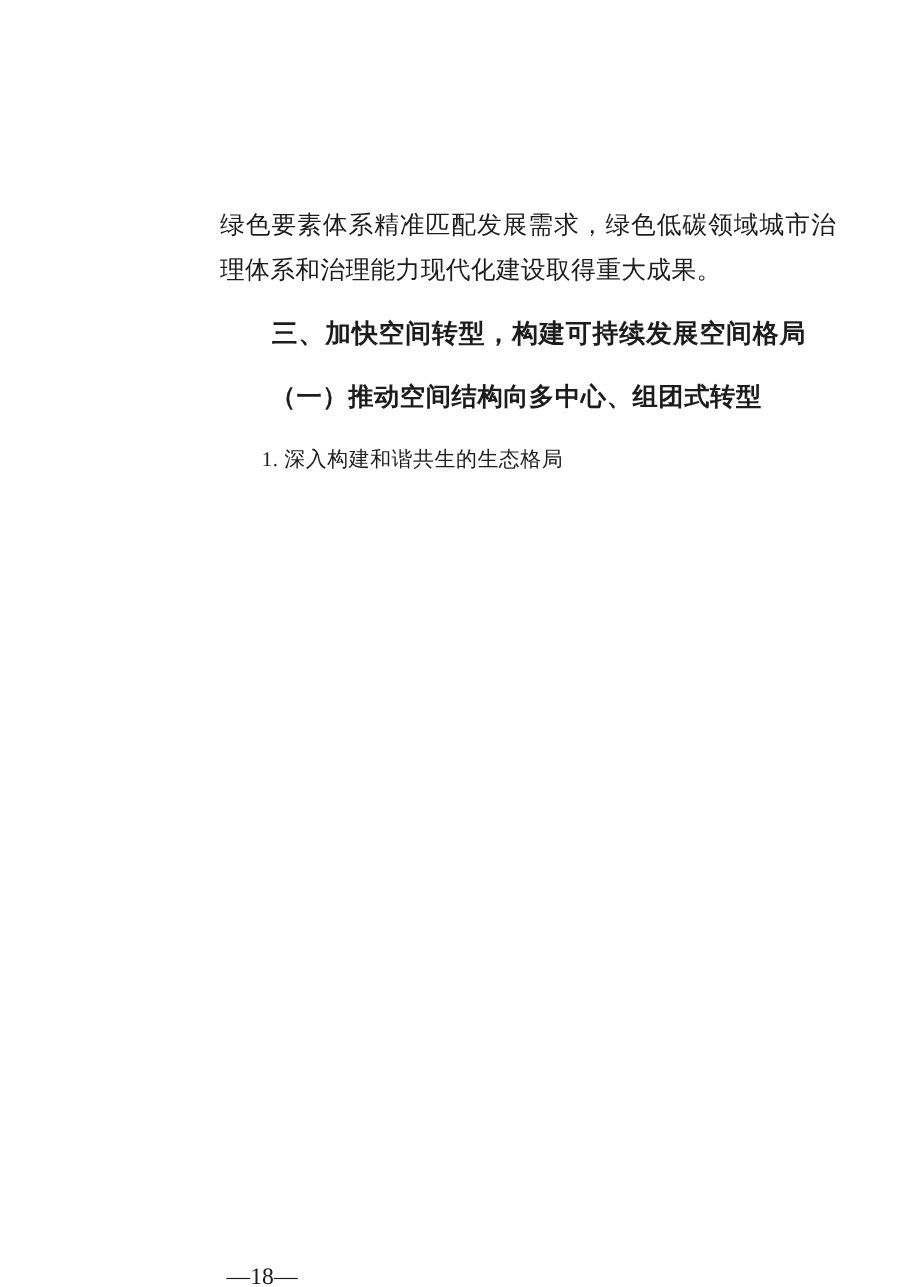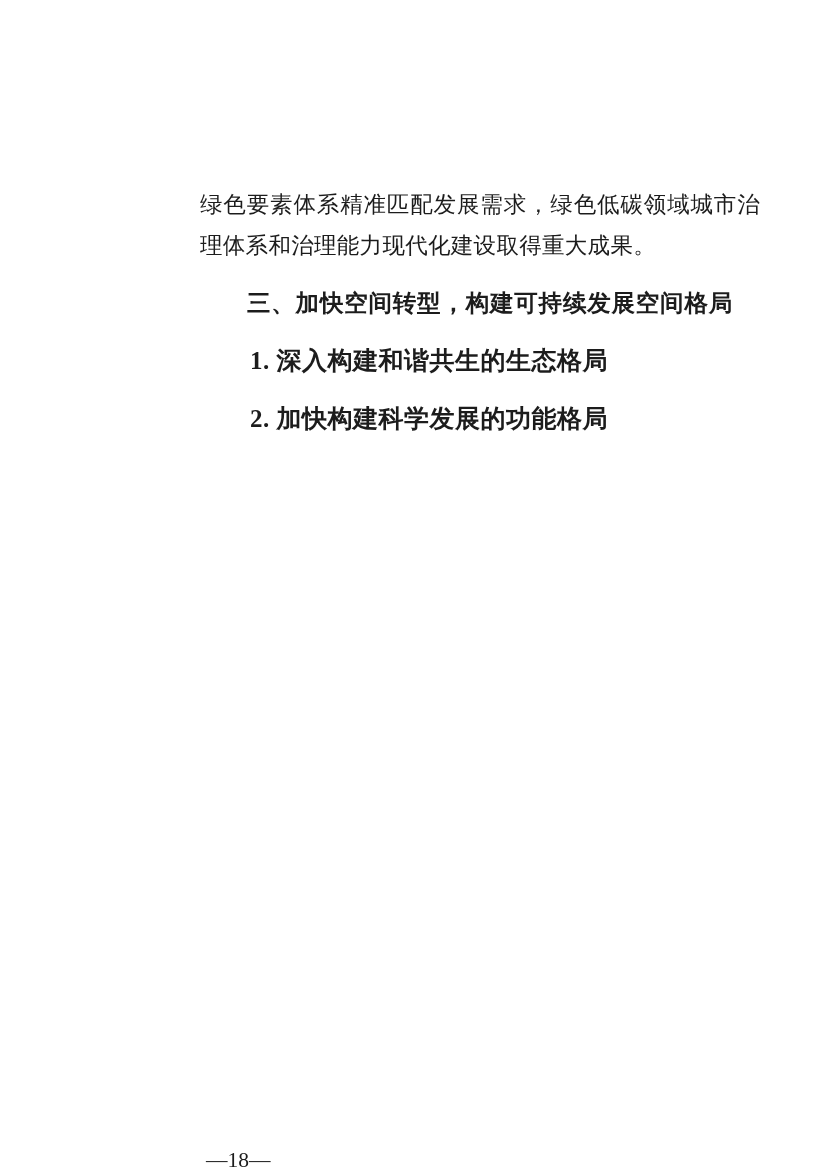--- a/index.html
+++ b/index.html
@@ -42,38 +42,38 @@
     letter-spacing: 0.8px;
   }
   .heading-level-2 {
     text-indent: 2em;
     font-weight: bold;
     font-size: 23px;
     letter-spacing: 0.5px;
   }
   .heading-level-3 {
     text-indent: 2em;
-    font-weight: bold;
-    font-size: 25px;
+    font-weight: normal;
+    font-size: 19px;
     letter-spacing: 0.5px;
   }
   .page-number {
     position: absolute;
     left: 142px;
     top: 1081px;
     font-size: 21.5px;
     line-height: 30px;
     color: #1c1c1c;
     font-family: "Liberation Serif", serif;
   }
 </style>
 </head>
 <body>
 
 <div class="page">
   <div class="content">
     <p class="body-text no-indent">绿色要素体系精准匹配发展需求，绿色低碳领域城市治理体系和治理能力现代化建设取得重大成果。</p>
     <h2 class="heading-level-1">三、加快空间转型，构建可持续发展空间格局</h2>
+    <h3 class="heading-level-2">（一）推动空间结构向多中心、组团式转型</h3>
     <h4 class="heading-level-3">1. 深入构建和谐共生的生态格局</h4>
-    <h4 class="heading-level-3">2. 加快构建科学发展的功能格局</h4>
   </div>
   <div class="page-number">—18—</div>
 </div>
 
 </body></html>

